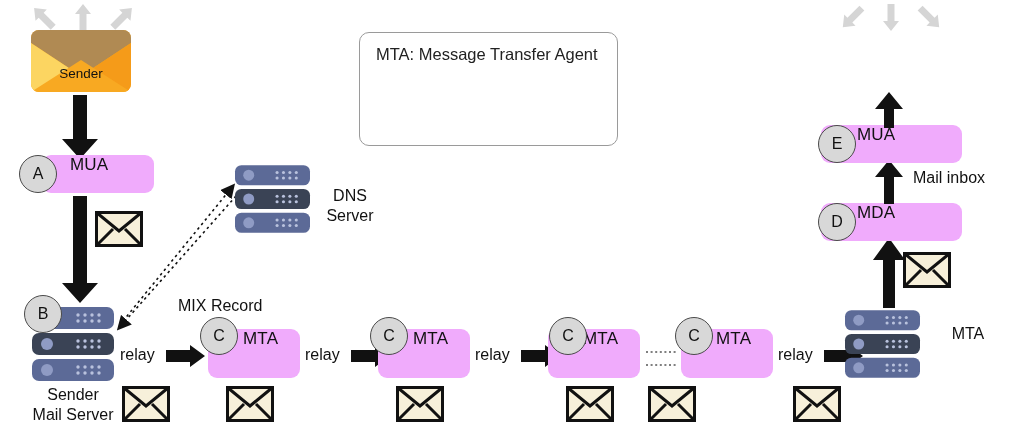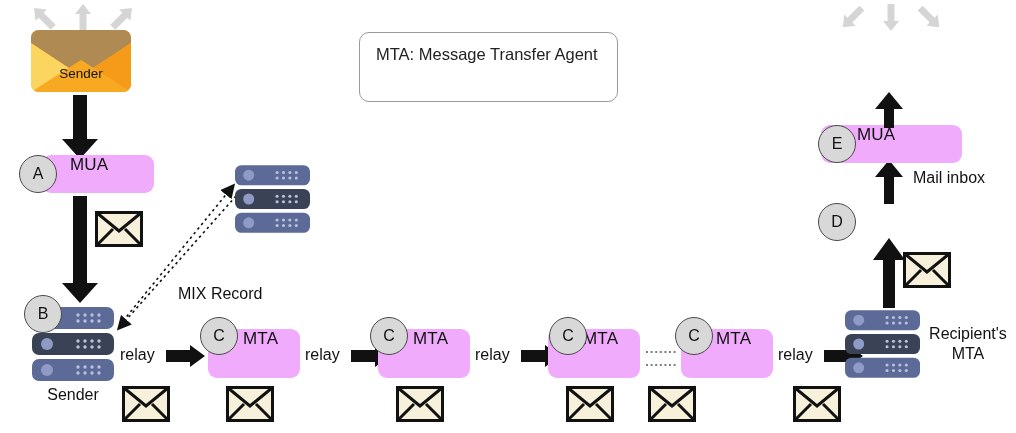--- a/index.html
+++ b/index.html
@@ -202,20 +202,21 @@
             <circle cx="67" cy="66" r="1.7"></circle>
         </g>
       </g>
     </svg>
   </div>
   <div class="badge abs" style="left:24px; top:295px;">
     <span>B</span>
   </div>
   <div class="abs txt center" style="left:8px; top:385px; width:130px;">
     <div>Sender</div>
+    <div>Mail Server</div>
   </div>
 
   <div class="abs" style="left:122px; top:386px;">
     <svg class="mail-ico" width="48" height="36" viewBox="0 0 48 36">
       <rect x="1.5" y="1.5" width="45" height="33" fill="#f7f0da" stroke="#111" stroke-width="3"></rect>
       <path d="M1.5 1.5 L24 20 L46.5 1.5" fill="none" stroke="#111" stroke-width="3"></path>
       <path d="M1.5 34.5 L18 18 M46.5 34.5 L30 18" fill="none" stroke="#111" stroke-width="3"></path>
     </svg>
   </div>
 
@@ -223,21 +224,21 @@
     <svg width="145" height="150" viewBox="0 0 145 150">
       <defs>
         <marker id="dotArrowUp" markerWidth="9" markerHeight="9" refX="7" refY="4.5" orient="auto">
           <path d="M0 0 L9 4.5 L0 9 Z" fill="#111"></path>
         </marker>
       </defs>
       <line x1="18" y1="141" x2="128" y2="6" stroke="#111" stroke-width="1.6" stroke-dasharray="2.5,3.4" marker-end="url(#dotArrowUp)"></line>
       <line x1="131" y1="16" x2="14" y2="148" stroke="#111" stroke-width="1.6" stroke-dasharray="2.5,3.4" marker-end="url(#dotArrowUp)"></line>
     </svg>
   </div>
-  <div class="abs txt" style="left:178px; top:284px;">MIX Record</div>
+  <div class="abs txt" style="left:178px; top:296px;">MIX Record</div>
 
   <div class="abs" style="left:235px; top:162px;">
     <svg class="server" width="75" height="74" viewBox="0 0 82 74">
       <g>
         <rect x="0" y="0" width="82" height="22" rx="7" fill="#5c6a97"></rect>
         <circle cx="15" cy="11" r="6" fill="#8f9bc4"></circle>
         <g fill="#b9c2dd">
           <circle cx="46" cy="8" r="1.7"></circle>
             <circle cx="53" cy="8" r="1.7"></circle>
             <circle cx="60" cy="8" r="1.7"></circle>
@@ -271,22 +272,26 @@
             <circle cx="60" cy="60" r="1.7"></circle>
             <circle cx="67" cy="60" r="1.7"></circle>
           <circle cx="46" cy="66" r="1.7"></circle>
             <circle cx="53" cy="66" r="1.7"></circle>
             <circle cx="60" cy="66" r="1.7"></circle>
             <circle cx="67" cy="66" r="1.7"></circle>
         </g>
       </g>
     </svg>
   </div>
-
-  <div class="abs legend" style="left:359px; top:32px; width:259px; height:70px;">
+  <div class="abs txt center" style="left:313px; top:186px; width:74px;">
+    <div>DNS</div>
+    <div>Server</div>
+  </div>
+
+  <div class="abs legend" style="left:359px; top:32px; width:259px; height:114px;">
     <div class="legend-line">MTA: Message Transfer Agent</div>
   </div>
 
   <div class="abs txt" style="left:120px; top:345px;">relay</div>
   <div class="abs" style="left:166px; top:345px;">
     <svg width="40" height="22" viewBox="0 0 40 22">
       <path d="M0 5 H24 V0 L39 11 L24 22 V17 H0 Z" fill="#111"></path>
     </svg>
   </div>
 
@@ -422,38 +427,40 @@
             <circle cx="67" cy="60" r="1.7"></circle>
           <circle cx="46" cy="66" r="1.7"></circle>
             <circle cx="53" cy="66" r="1.7"></circle>
             <circle cx="60" cy="66" r="1.7"></circle>
             <circle cx="67" cy="66" r="1.7"></circle>
         </g>
       </g>
     </svg>
   </div>
   <div class="abs txt center" style="left:922px; top:324px; width:92px;">
-    <div>Recipient's</div>
     <div>MTA</div>
   </div>
 
   <div class="abs" style="left:872px; top:238px;">
     <svg width="34" height="70" viewBox="0 0 34 70">
       <path d="M11 70 V22 H1 L17 0 L33 22 H23 V70 Z" fill="#111"></path>
     </svg>
   </div>
 
   <div class="abs" style="left:903px; top:252px;">
     <svg class="mail-ico" width="48" height="36" viewBox="0 0 48 36">
       <rect x="1.5" y="1.5" width="45" height="33" fill="#f7f0da" stroke="#111" stroke-width="3"></rect>
       <path d="M1.5 1.5 L24 20 L46.5 1.5" fill="none" stroke="#111" stroke-width="3"></path>
       <path d="M1.5 34.5 L18 18 M46.5 34.5 L30 18" fill="none" stroke="#111" stroke-width="3"></path>
     </svg>
   </div>
 
+  <div class="abs stage-box" style="left:821px; top:203px; width:141px; height:38px; padding-left:36px;">
+    <span class="stage-label">MDA</span>
+  </div>
   <div class="badge abs" style="left:818px; top:203px;">
     <span>D</span>
   </div>
 
   <div class="abs" style="left:874px; top:160px;">
     <svg width="30" height="44" viewBox="0 0 30 44">
       <path d="M10 44 V17 H1 L15 0 L29 17 H20 V44 Z" fill="#111"></path>
     </svg>
   </div>
   <div class="abs txt" style="left:913px; top:168px;">Mail inbox</div>

